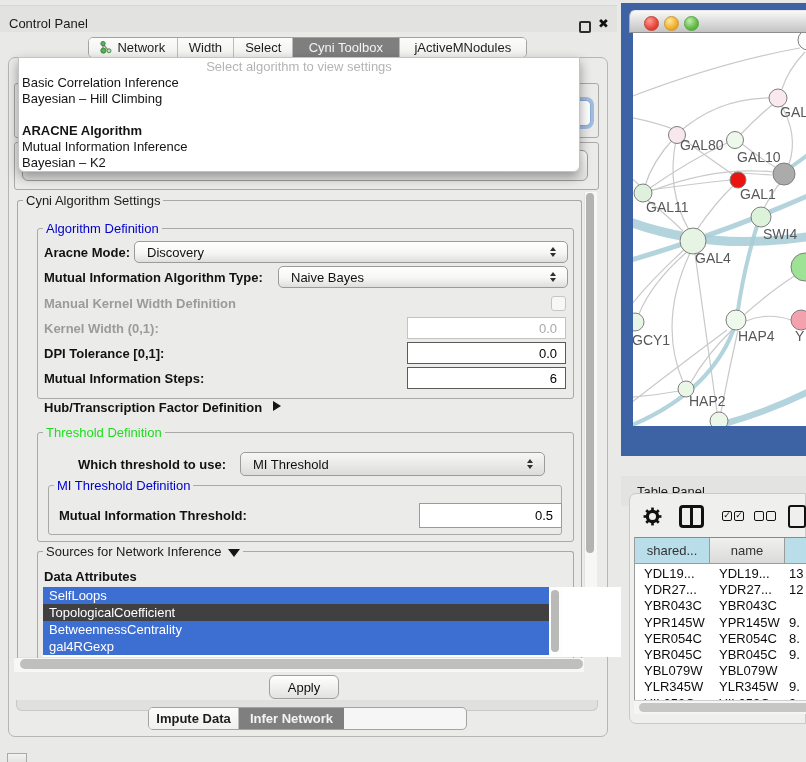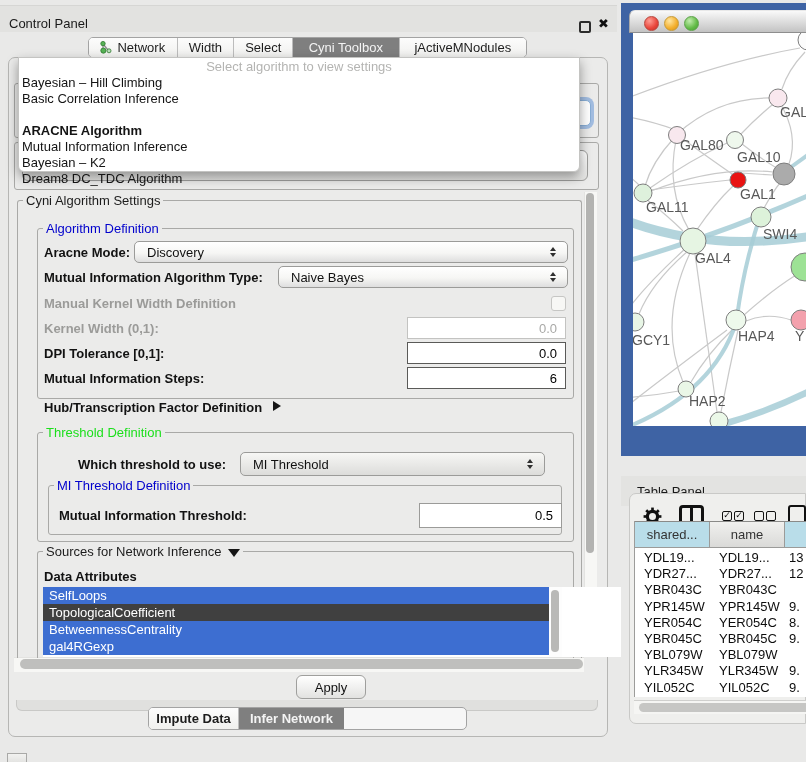--- a/index.html
+++ b/index.html
@@ -65,21 +65,21 @@
   .list-vscroll{left:549px;top:587px;width:13px;height:70px;background:#fdfdfd;}
   .list-vthumb{left:551px;top:590px;width:8px;height:62px;background:#b9b9b7;border-radius:4px;}
   
   .vscroll-track{left:584px;top:192px;width:12px;height:465px;background:#f7f7f5;border-left:1px solid #e3e3e1;}
   .vscroll-thumb{left:586px;top:193px;width:8px;height:360px;background:#b3b3b1;border-radius:4px;}
   .hscroll-track{left:14px;top:657px;width:570px;height:14px;background:#f7f7f5;border-top:1px solid #e3e3e1;}
   .hscroll-thumb{left:20px;top:659px;width:563px;height:10px;background:#bfbfbd;border-radius:5px;}
   
   .apply-btn{left:269px;top:675px;width:68px;height:22px;border:1px solid #9f9f9d;border-radius:6px;
              background:linear-gradient(#ffffff,#e2e2e0);display:flex;align-items:center;justify-content:center;
-             font-size:13px;color:#111;margin-left:27px;}
+             font-size:13px;color:#111;}
   .mini-square{left:7px;top:753px;width:18px;height:14px;border:1px solid #a9a9a7;background:linear-gradient(#f2f2f0,#d9d9d7);}
   
   .desktop{left:621px;top:3px;width:185px;height:453px;background:#3e63a4;}
   .net-titlebar{left:629px;top:10px;width:177px;height:23px;background:linear-gradient(#f9f9f9,#c3c3c3);
                 border-bottom:1px solid #8e8e8e;border-top:1px solid #e8e8e8;border-left:1px solid #aaa;
                 border-radius:6px 0 0 0;box-sizing:border-box;}
   .tl{position:absolute;top:5px;width:13px;height:13px;border-radius:50%;}
   .tl.red{left:14px;background:radial-gradient(circle at 35% 30%,#ff9d94,#e8453a 60%,#c03028);border:1px solid #b8453c;}
   .tl.yellow{left:34px;background:radial-gradient(circle at 35% 30%,#ffe6a0,#f3ae2b 60%,#d3901c);border:1px solid #c79a35;}
   .tl.green{left:54px;background:radial-gradient(circle at 35% 30%,#c2ecae,#62bb46 60%,#4a9d35);border:1px solid #5ba248;}
@@ -146,26 +146,25 @@
   </div>
 
 <div class="abs grp-frag" style="left:14px;top:83px;width:583px;height:53px;"></div>
 <div class="abs combo-focus"></div>
 <div class="abs grp-frag" style="left:14px;top:142px;width:583px;height:46px;"></div>
 <div class="abs combo-behind"></div>
 
 <div class="abs popup">
   <div class="popup-prompt">Select algorithm to view settings</div>
   <div id="popup-items">
+      <div class="popup-item">Basic Correlation Inference</div>
       <div class="popup-item">Bayesian – Hill Climbing</div>
-      <div class="popup-item">Basic Correlation Inference</div>
       <div class="popup-item sel">ARACNE Algorithm</div>
       <div class="popup-item">Mutual Information Inference</div>
       <div class="popup-item">Bayesian – K2</div>
-      <div class="popup-item">Dream8 DC_TDC Algorithm</div>
     </div>
 </div>
 
 <div class="abs vscroll-track"></div>
 <div class="abs vscroll-thumb"></div>
 <div class="abs hscroll-track"></div>
 <div class="abs hscroll-thumb"></div>
 
 <div class="abs" style="left:17px;top:200px;width:563px;height:457px;border:1px solid #a9a9a7;border-bottom:none;border-radius:3px 3px 0 0;">
   <span class="group-title">Cyni Algorithm Settings</span>
@@ -360,21 +359,21 @@
         <span class="cb">✓</span>
       </span>
     <span class="tb-ic" style="margin-left:8px;">
         <span class="cb"></span>
         <span class="cb"></span>
       </span>
     <span class="tb-ic" style="margin-left:10px;">
         <span class="doc-icon"></span>
       </span>
   </div>
-  <div class="tbl" style="position:absolute;left:4px;top:27px;border-left:1px solid #9c9c9a;" id="tbl">
+  <div class="tbl" style="position:absolute;left:4px;top:43px;border-left:1px solid #9c9c9a;" id="tbl">
       <div class="tbl-head">
         <div class="th hl" style="width: 75px;">shared...</div>
         <div class="th plain" style="width: 75px;">name</div>
         <div class="th hl" style="width: 150px;"></div>
       </div>
       <div class="trow" style="top: 28px;">
         <div class="td" style="width: 75px; padding-left: 9px;">YDL19...</div>
         <div class="td" style="width: 75px; padding-left: 9px;">YDL19...</div>
         <div class="td" style="width: 150px; padding-left: 4px;">13</div>
       </div>

